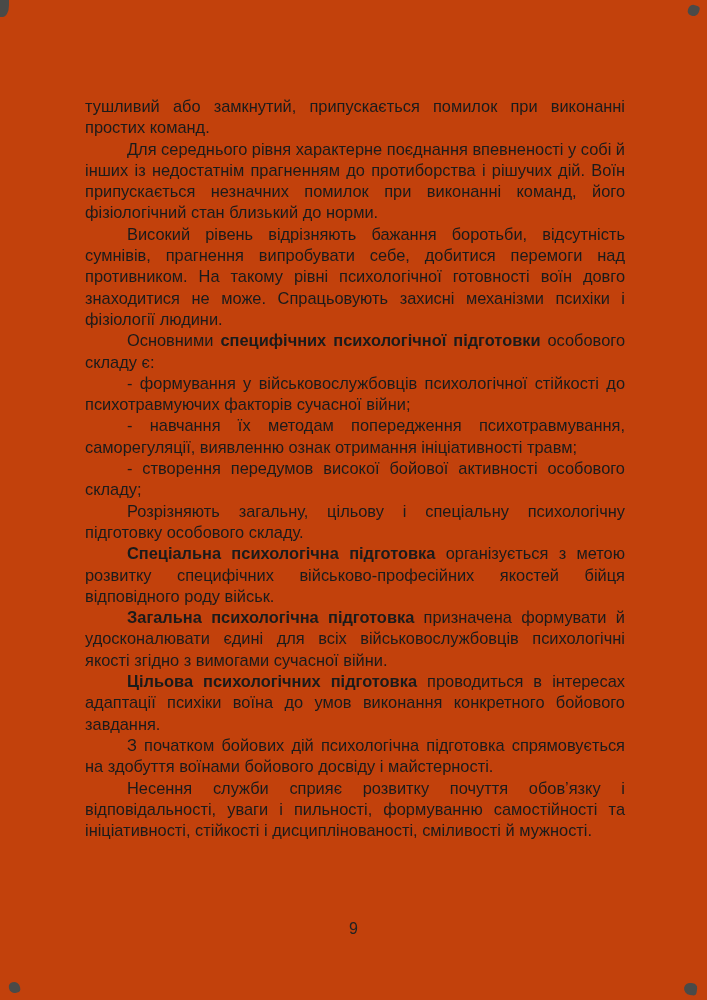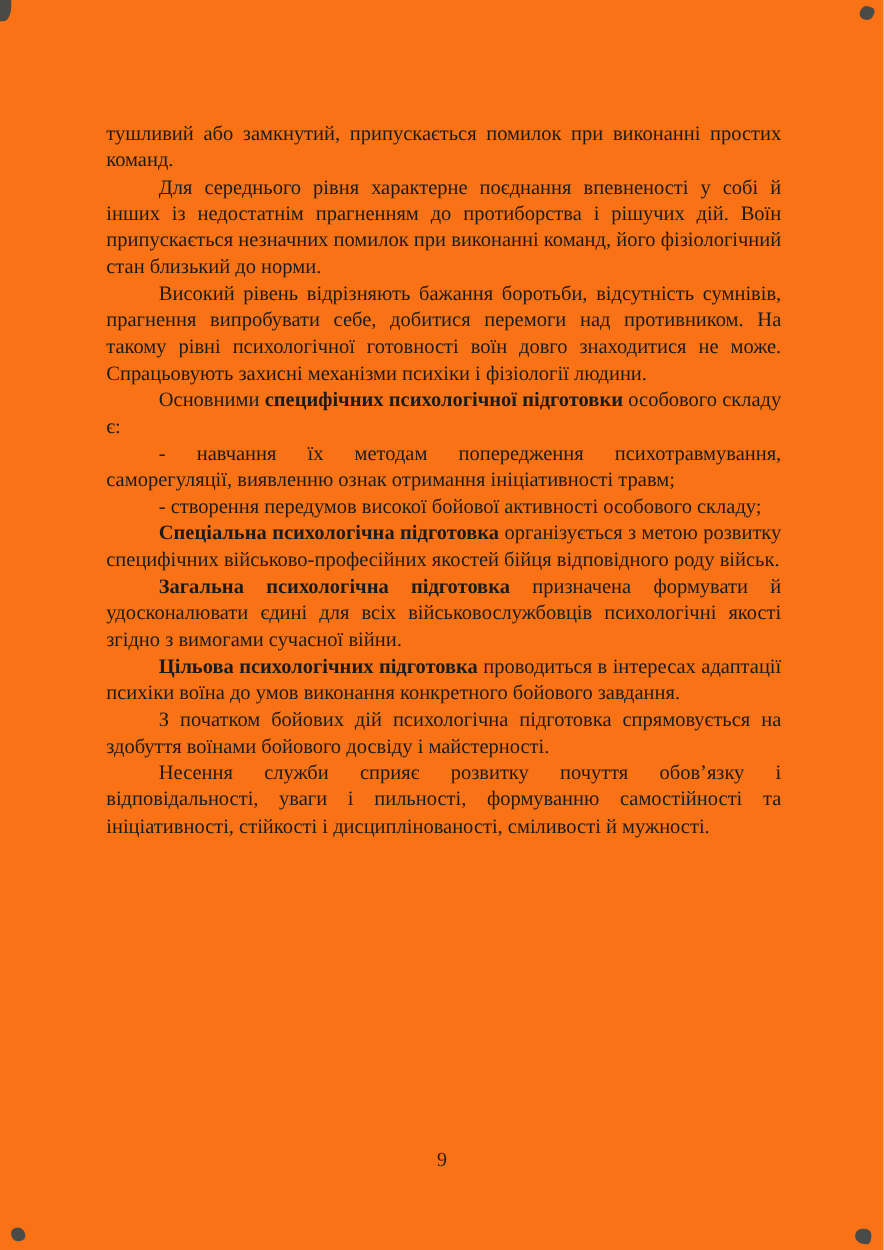--- a/index.html
+++ b/index.html
@@ -5,23 +5,23 @@
 <style>
   html, body {
     margin: 0;
     padding: 0;
     background: #ffffff;
   }
   .page {
     position: relative;
     width: 707px;
     height: 1000px;
-    background: #f97316;
+    background: #c2410c;
     overflow: hidden;
-    font-family: Liberation Serif, serif;
+    font-family: Liberation Sans, sans-serif;
     color: #1b1b1b;
   }
   .text-block {
     position: absolute;
     left: 85px;
     top: 96px;
     width: 540px;
     font-size: 16.4px;
     line-height: 21.3px;
     text-align: justify;
@@ -87,27 +87,29 @@
   <main class="text-block">
 
     <p class="para no-indent"><span class="run">тушливий або замкнутий, припускається помилок при виконанні простих команд.</span></p>
 
     <p class="para"><span class="run">Для середнього рівня характерне поєднання впевненості у собі й інших із недостатнім прагненням до протиборства і рішучих дій. Воїн припускається незначних помилок при виконанні команд, його фізіологічний стан близький до норми.</span></p>
 
     <p class="para"><span class="run">Високий рівень відрізняють бажання боротьби, відсутність сумнівів, прагнення випробувати себе, добитися перемоги над противником. На такому рівні психологічної готовності воїн довго знаходитися не може. Спрацьовують захисні механізми психіки і фізіології людини.</span></p>
 
     <p class="para"><span class="run">Основними </span><b class="run run-bold">специфічних психологічної підготовки</b><span class="run"> особового складу є:</span></p>
 
+    <p class="para"><span class="run">- формування у військовослужбовців психологічної стійкості до психотравмуючих факторів сучасної війни;</span></p>
 
     <p class="para"><span class="run">- навчання їх методам попередження психотравмування, саморегуляції, виявленню ознак отримання ініціативності травм;</span></p>
 
 
     <p class="para"><span class="run">- створення передумов високої бойової активності особового складу;</span></p>
 
 
+    <p class="para"><span class="run">Розрізняють загальну, цільову і спеціальну психологічну підготовку особового складу.</span></p>
 
     <p class="para"><b class="run run-bold">Спеціальна психологічна підготовка</b><span class="run"> організується з метою розвитку специфічних військово-професійних якостей бійця відповідного роду військ.</span></p>
 
     <p class="para"><b class="run run-bold">Загальна психологічна підготовка</b><span class="run"> призначена формувати й удосконалювати єдині для всіх військовослужбовців психологічні якості згідно з вимогами сучасної війни.</span></p>
 
     <p class="para"><b class="run run-bold">Цільова психологічних підготовка</b><span class="run"> проводиться в інтересах адаптації психіки воїна до умов виконання конкретного бойового завдання.</span></p>
 
     <p class="para"><span class="run">З початком бойових дій психологічна підготовка спрямовується на здобуття воїнами бойового досвіду і майстерності.</span></p>
 
 

